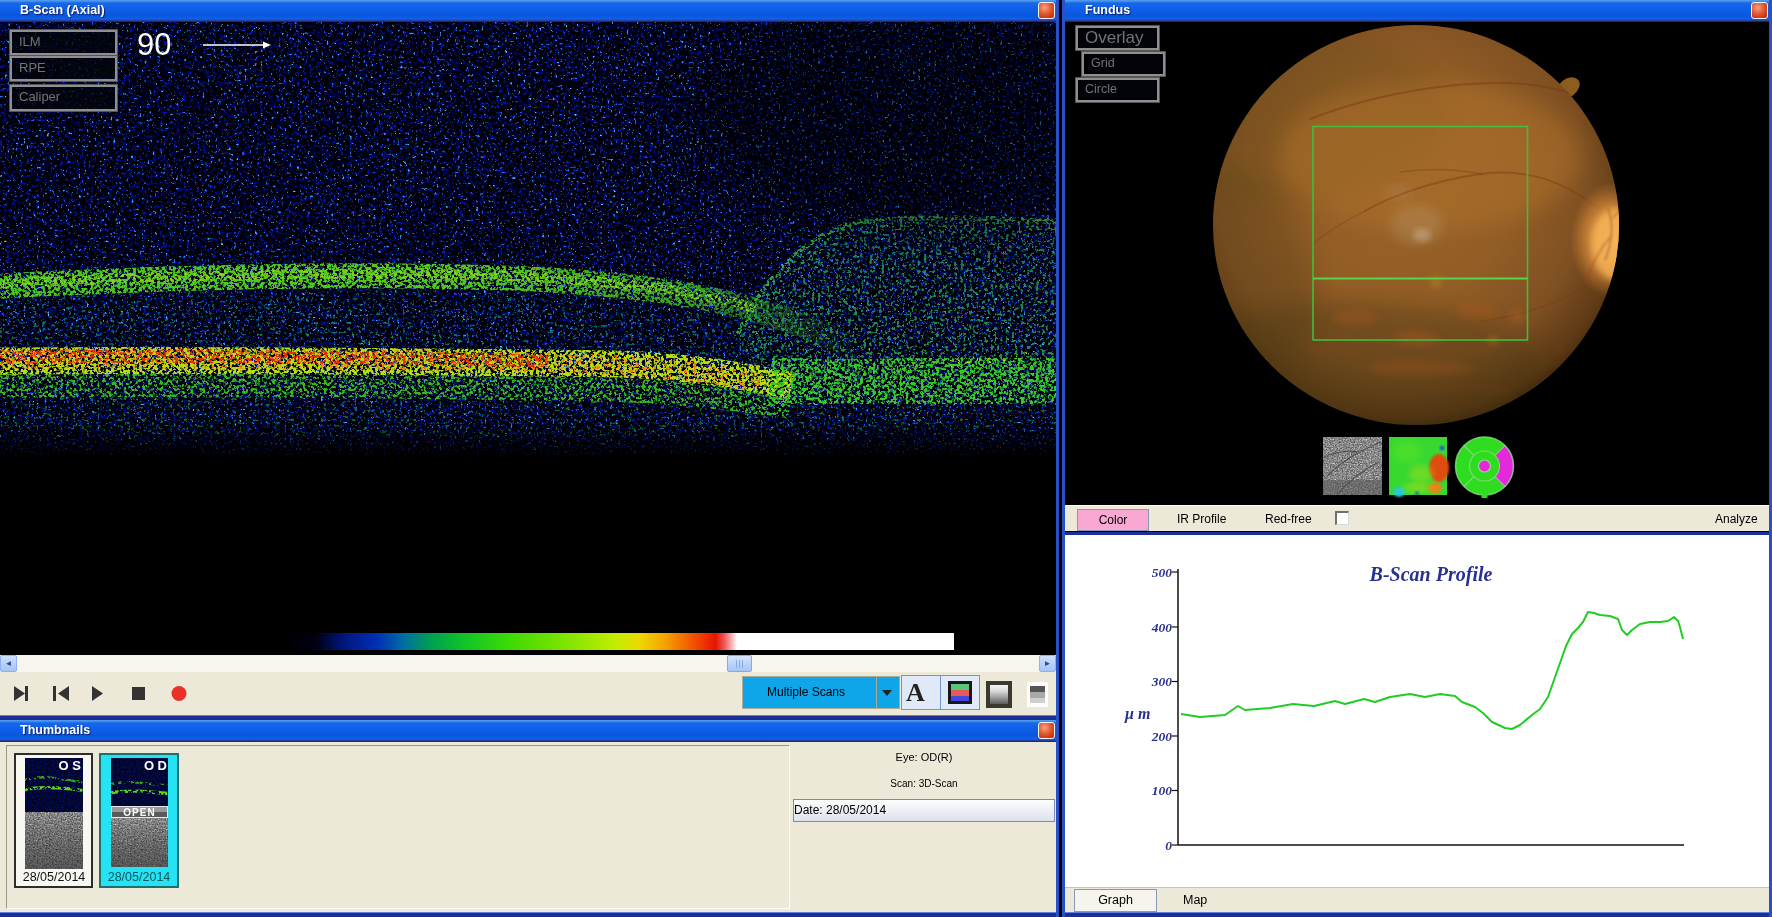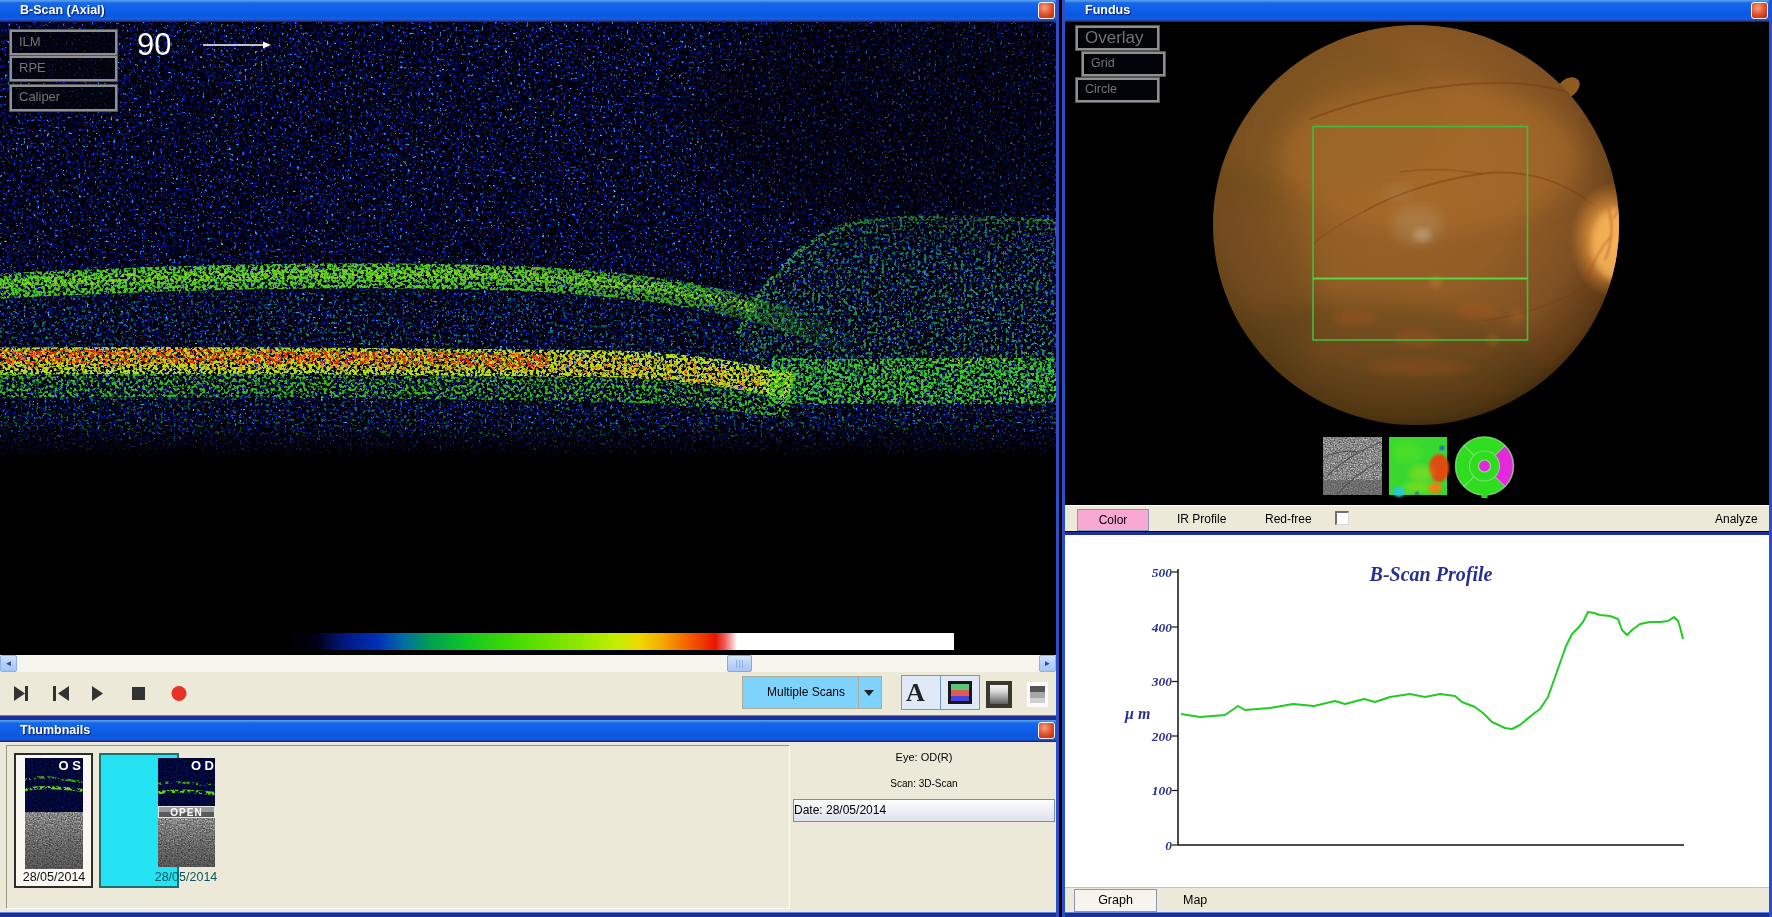--- a/index.html
+++ b/index.html
@@ -146,21 +146,21 @@
       <g fill="#333">
         <path d="M2 1 L13 8.5 L2 16 Z"></path>
             <rect x="13" y="1" width="3" height="15"></rect>
         <rect x="41" y="1" width="3" height="15"></rect>
             <path d="M57 1 L46 8.5 L57 16 Z"></path>
         <path d="M80 1 L91 8.5 L80 16 Z"></path>
         <rect x="120" y="2" width="13" height="13"></rect>
       </g>
       <circle cx="167" cy="8.5" r="7.5" fill="#e83228"></circle>
     </svg>
-    <div style="position:absolute;left:70px;top:4px;width:140px;height:33px;border:1px solid #adaa96;background:#7dd3fc;font-size:12px;color:#000;box-sizing:border-box;left:742px;padding-left:44px;">
+    <div style="position:absolute;left:70px;top:4px;width:158px;height:33px;border:1px solid #adaa96;background:#0ea5e9;font-size:12px;color:#000;box-sizing:border-box;left:742px;padding-left:44px;">
       <span style="position:absolute;left:24px;top:8px;">Multiple Scans</span>
       <div style="position:absolute;right:22px;top:0;bottom:0;width:1px;background:#adaa96;"></div>
       <div style="position:absolute;right:7px;top:13px;width:0;height:0;border:5px solid transparent;border-top:6px solid #222;"></div>
     </div>
     <div style="position:absolute;left:901px;top:3px;width:79px;height:35px;border:1px solid #6f96d0;background:#dfe9f7;box-sizing:border-box;">
       <div style="position:absolute;left:38px;top:0;bottom:0;width:1px;background:#6f96d0;"></div>
       <div style="position:absolute;left:4px;top:2px;font-family:'Liberation Serif',serif;font-weight:bold;font-size:26px;color:#222;">A</div>
       <div style="position:absolute;left:46px;top:5px;width:24px;height:23px;background:#181818;">
         <div style="position:absolute;left:3px;top:3px;right:3px;height:6px;background:#56c877;"></div>
         <div style="position:absolute;left:3px;top:9px;right:3px;height:6px;background:#e25b55;"></div>
@@ -197,21 +197,21 @@
       <rect x="9" y="3" width="58" height="54" fill="#0a1630"></rect>
       <rect x="9" y="3" width="58" height="54" filter="url(#spk1)" opacity="0.7"></rect>
       <path d="M9,25 C20,21 32,22 45,24 C55,25.5 62,26 67,27" stroke="#3fae22" stroke-width="2.6" fill="none" opacity="0.9" filter="url(#d70)"></path>
       <path d="M9,35 C20,31.5 40,32.5 55,34 L67,35.5" stroke="#5ed21c" stroke-width="3.2" fill="none" filter="url(#d80)"></path>
       <text x="65" y="15" text-anchor="end" font-size="13" font-weight="bold" fill="#fff" font-family="Liberation Sans">O S</text>
       <rect x="9" y="57" width="58" height="57" fill="#999" filter="url(#fgray)"></rect>
       <rect x="9" y="57" width="58" height="57" fill="url(#gv1)"></rect>
       <text x="38" y="126" text-anchor="middle" font-size="12.5" fill="#111" font-family="Liberation Sans">28/05/2014</text>
     </svg>
   </div>
-  <div id="th2" style="position:absolute;left:99px;top:33px;width:80px;height:135px;background:#26e3f3;border:2px solid #1e6f70;box-sizing:border-box;padding-left:47px;">
+  <div id="th2" style="position:absolute;left:99px;top:33px;width:80px;height:135px;background:#26e3f3;border:2px solid #1e6f70;box-sizing:border-box;">
     <svg width="76" height="131" viewBox="0 0 76 131">
       <rect x="10" y="3" width="57" height="48" fill="#0a1630"></rect>
       <rect x="10" y="3" width="57" height="48" filter="url(#spk1)" opacity="0.7"></rect>
       <path d="M10,29 C22,26 34,27 46,28.5 C56,29.5 62,30 67,30.5" stroke="#3fae22" stroke-width="2.6" fill="none" opacity="0.9" filter="url(#d70)"></path>
       <path d="M10,38 C22,35 40,36 55,37.5 L67,38.5" stroke="#5ed21c" stroke-width="3.4" fill="none" filter="url(#d80)"></path>
       <text x="66" y="15" text-anchor="end" font-size="13" font-weight="bold" fill="#fff" font-family="Liberation Sans">O D</text>
       <rect x="10" y="51" width="57" height="12" fill="#5a5a5a"></rect>
       <rect x="10.5" y="51.5" width="56" height="11" fill="none" stroke="#e8e8e8" stroke-width="1"></rect>
       <rect x="11" y="52" width="55" height="5" fill="#9a9a9a"></rect>
       <text x="38.5" y="60.5" text-anchor="middle" font-size="10" font-weight="bold" fill="#fff" font-family="Liberation Sans" letter-spacing="1">OPEN</text>

